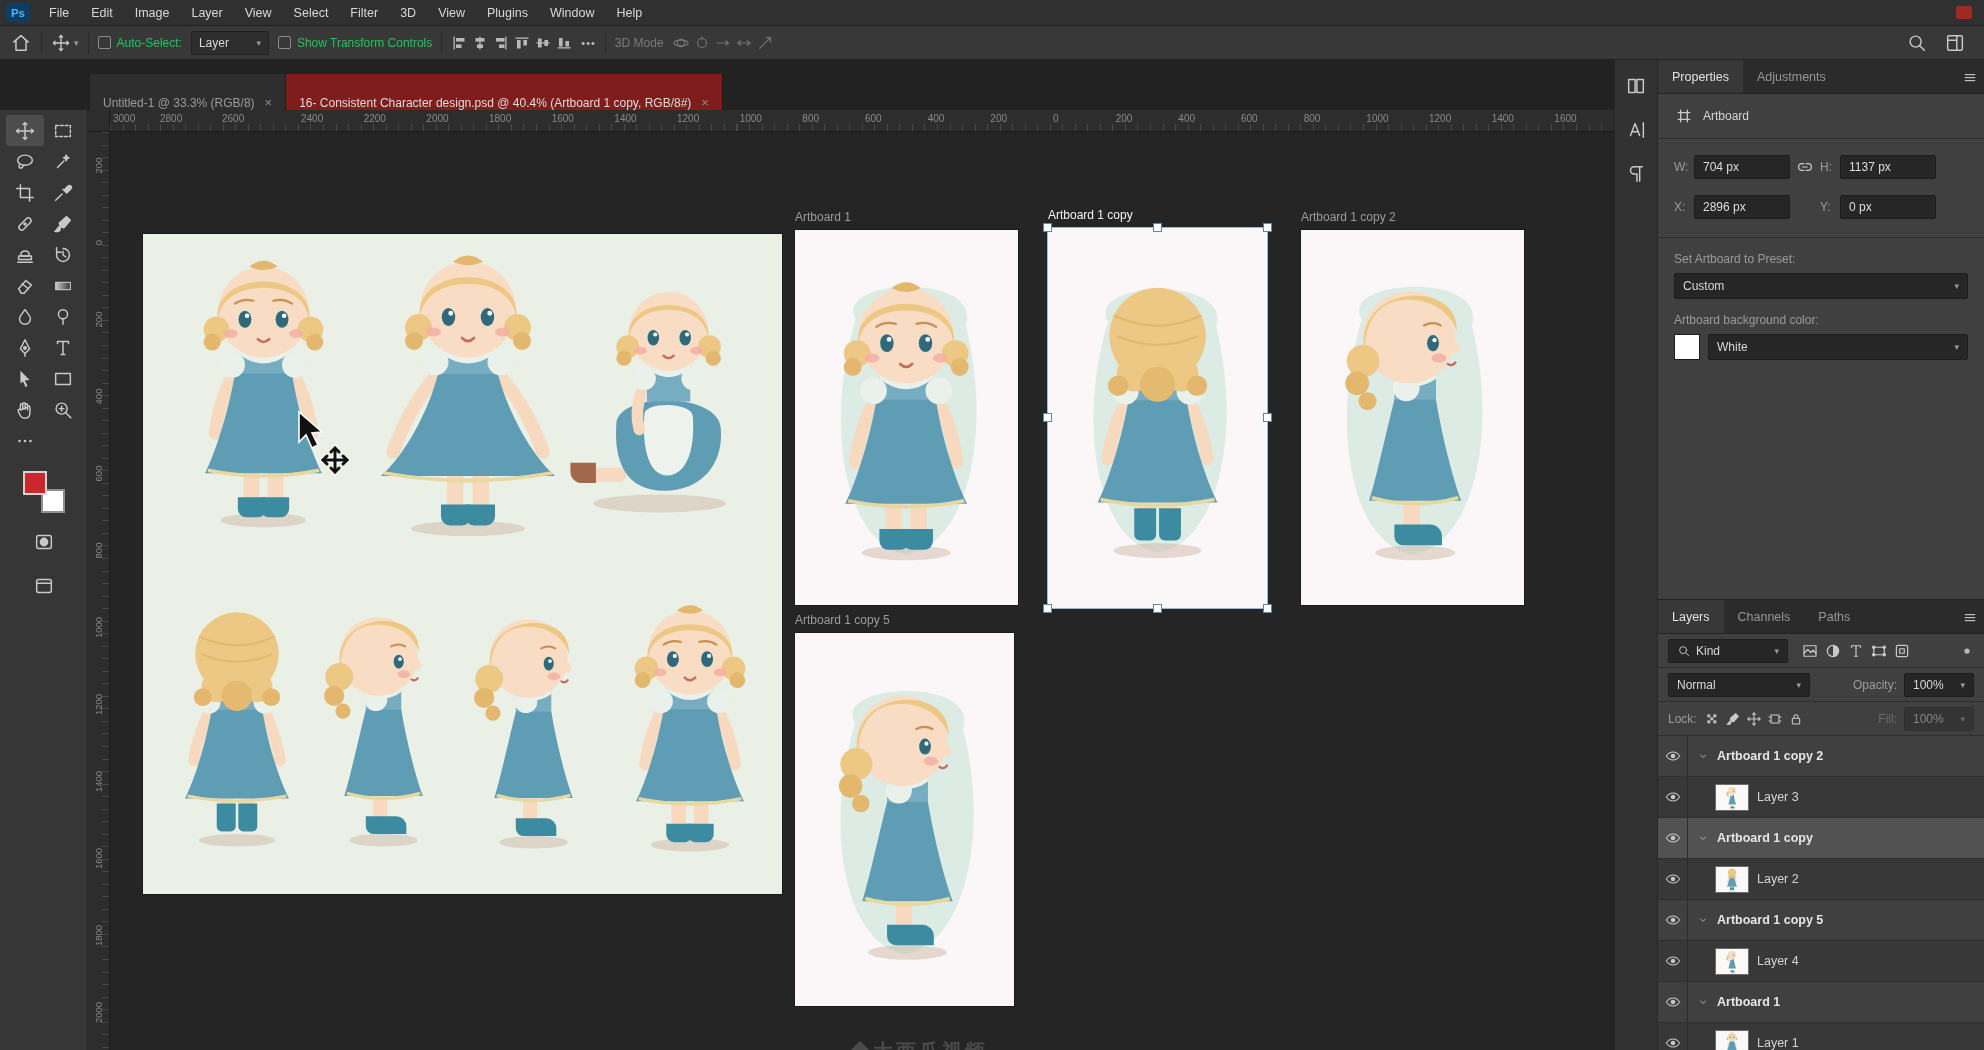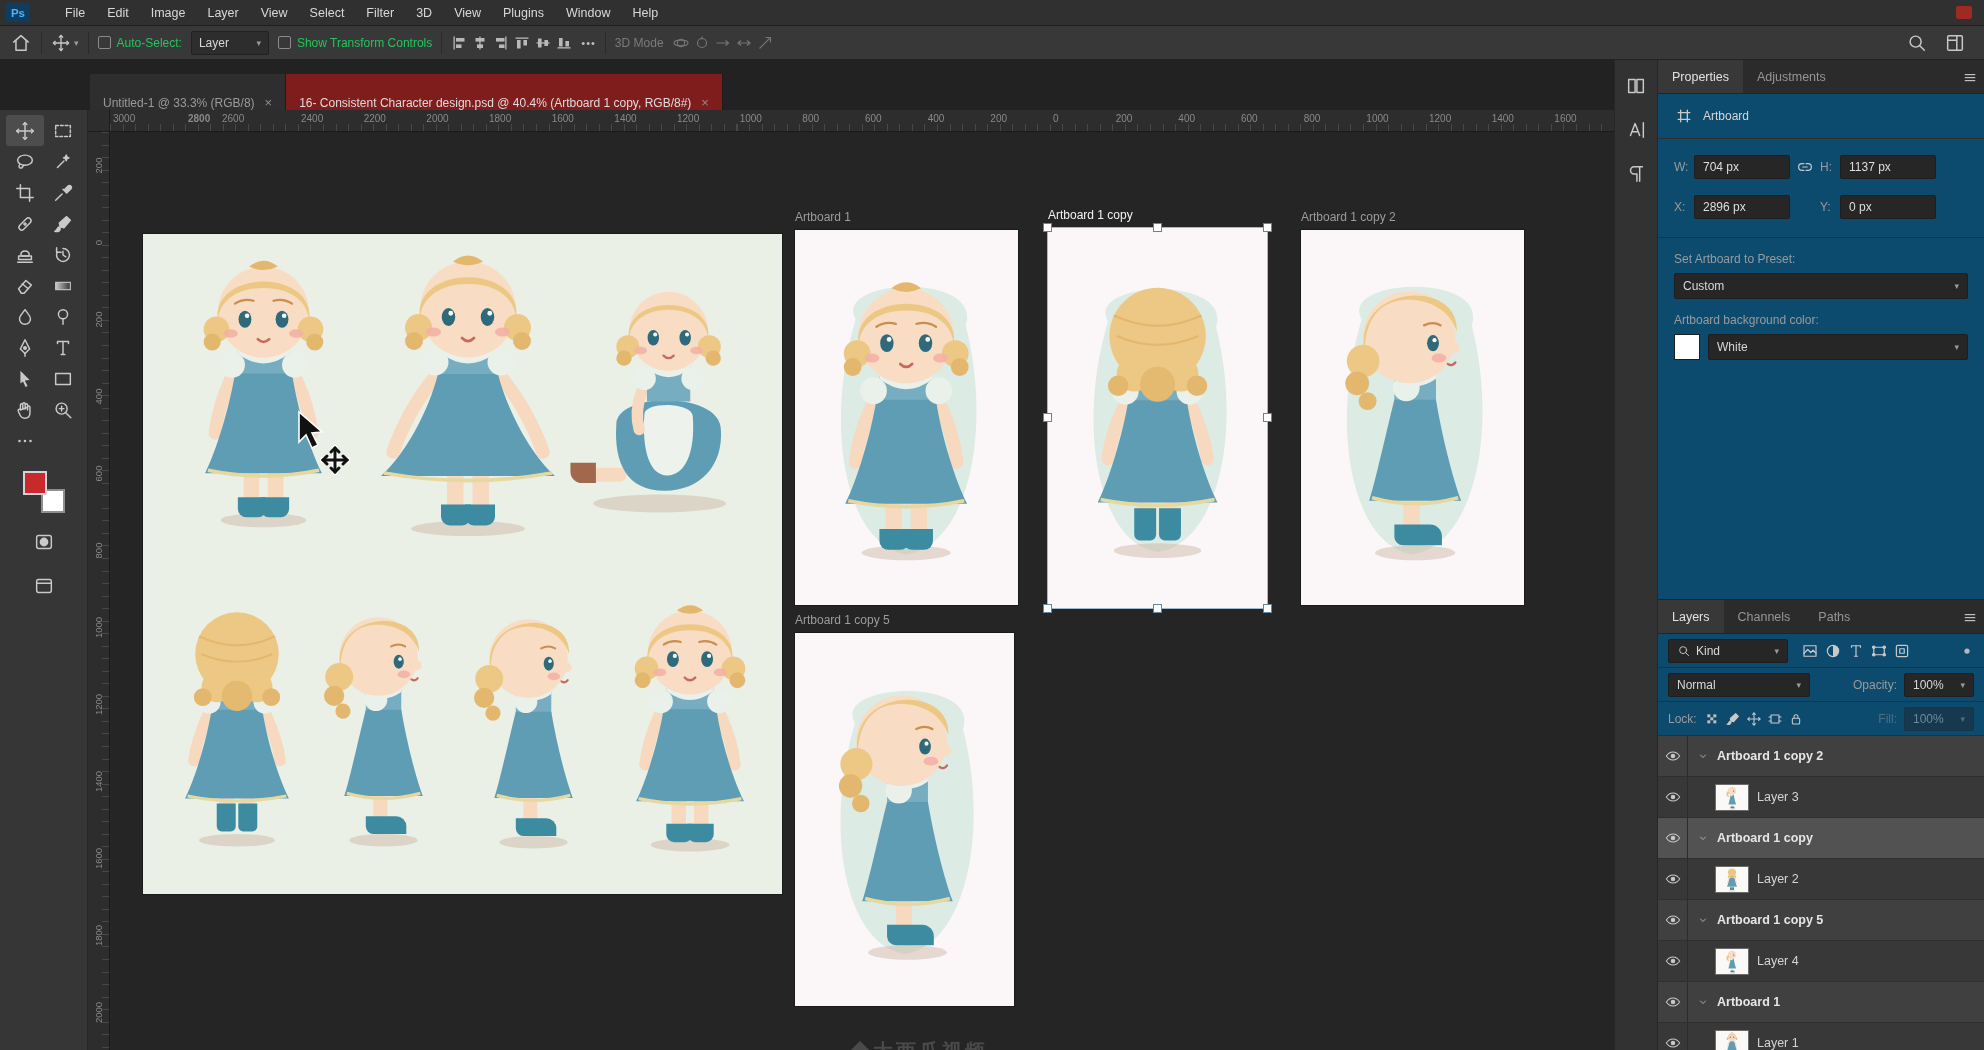--- a/index.html
+++ b/index.html
@@ -8,21 +8,21 @@
   font-family:"Liberation Sans",sans-serif;font-size:12px;color:#c8c8c8;user-select:none}
 .icon{display:inline-flex;align-items:center;justify-content:center;flex:none}
 .icon svg{width:100%;height:100%}
 .icon14{width:14px;height:14px}.icon16{width:16px;height:16px}.icon18{width:18px;height:18px}
 .icon20{width:20px;height:20px}.icon22{width:22px;height:22px}
 .dim{opacity:.45}
 
 #menubar{position:absolute;left:0;top:0;right:0;height:26px;background:#303030;border-bottom:1px solid #1f1f1f;
   display:flex;align-items:center;padding:0 6px;z-index:40}
 .ps-logo{width:24px;height:19px;background:#0d3d61;color:#55b2f4;font-weight:bold;font-size:11.5px;
-  display:flex;align-items:center;justify-content:center;border-radius:2px;margin-right:24px}
+  display:flex;align-items:center;justify-content:center;border-radius:2px;margin-right:8px}
 .menu-items{display:flex;height:100%}
 .menu-item{padding:0 11px;display:flex;align-items:center;font-size:12.5px;color:#d8d8d8;cursor:default}
 .menubar-spacer{flex:1}
 .win-red{width:16px;height:13px;background:#9e2a22;border-radius:2px;margin-right:6px}
 
 #optionsbar{position:absolute;top:26px;left:0;right:0;height:34px;background:#383838;border-bottom:1px solid #232323;
   display:flex;align-items:center;gap:9px;padding:0 10px;z-index:35}
 .sep{width:1px;height:22px;background:#2a2a2a;flex:none}
 .tool-thumb{display:flex;align-items:center;gap:3px}
 .caret{font-size:9px;color:#9a9a9a}
@@ -71,21 +71,21 @@
 .h-w{left:-5px;top:calc(50% - 5px)}.h-e{right:-5px;top:calc(50% - 5px)}
 .h-sw{left:-5px;bottom:-5px}.h-s{left:calc(50% - 5px);bottom:-5px}.h-se{right:-5px;bottom:-5px}
 #cursor{position:absolute;left:205px;top:298px;z-index:9}
 .watermark{position:absolute;left:762px;top:928px;z-index:8;font-size:20px;font-weight:bold;color:#4a4a4a;letter-spacing:3px}
 
 #dockstrip{position:absolute;left:1614px;top:60px;width:44px;bottom:0;background:#323232;
   border-left:1px solid #262626;border-right:1px solid #262626;display:flex;flex-direction:column;align-items:center;
   padding-top:12px;gap:16px;z-index:20}
 .dock-btn{width:30px;height:28px;display:flex;align-items:center;justify-content:center;border-radius:3px}
 
-#rightpanels{position:absolute;left:1658px;top:60px;right:0;bottom:0;background:#0c4a6e;display:flex;flex-direction:column;z-index:20}
+#rightpanels{position:absolute;left:1658px;top:60px;right:0;bottom:0;background:#404040;display:flex;flex-direction:column;z-index:20}
 .panel-tabs{height:34px;background:#2b2b2b;display:flex;align-items:stretch;border-bottom:1px solid #232323;flex:none}
 .ptab{display:flex;align-items:center;padding:0 14px;color:#969696;font-size:12.5px}
 .ptab.active{background:#383838;color:#e2e2e2}
 .ptab-fill{flex:1}
 .pmenu{width:28px;display:flex;align-items:center;justify-content:center}
 .properties{height:540px;display:flex;flex-direction:column;border-bottom:1px solid #232323;flex:none}
 .props-body{flex:1;overflow:hidden}
 .obj-row{display:flex;align-items:center;gap:9px;padding:12px 16px;border-bottom:1px solid #2e2e2e;color:#d6d6d6}
 .props-grid{display:grid;grid-template-columns:20px 96px 30px 20px 96px;align-items:center;padding:16px 16px 4px;row-gap:16px}
 .pfield{height:24px;background:#262626;border:1px solid #1e1e1e;border-radius:2px;display:flex;align-items:center;padding:0 8px;color:#dedede}
@@ -669,21 +669,21 @@
             </svg>
           </span>
         </div>
       </div>
   </div>
 
   <div id="canvas">
     <div class="ruler-corner"></div>
     <div id="rulerTop">
         <span class="rt" style="left: 3px;">3000</span>
-        <span class="rt" style="left: 78px; font-weight: bold;">2800</span>
+        <span class="rt" style="left: 50px;">2800</span>
         <span class="rt" style="left: 112px;">2600</span>
         <span class="rt" style="left: 191px;">2400</span>
         <span class="rt" style="left: 253.667px;">2200</span>
         <span class="rt" style="left: 316.333px;">2000</span>
         <span class="rt" style="left: 379px;">1800</span>
         <span class="rt" style="left: 441.667px;">1600</span>
         <span class="rt" style="left: 504.333px;">1400</span>
         <span class="rt" style="left: 567px;">1200</span>
         <span class="rt" style="left: 629.667px;">1000</span>
         <span class="rt" style="left: 692.333px;">800</span>

